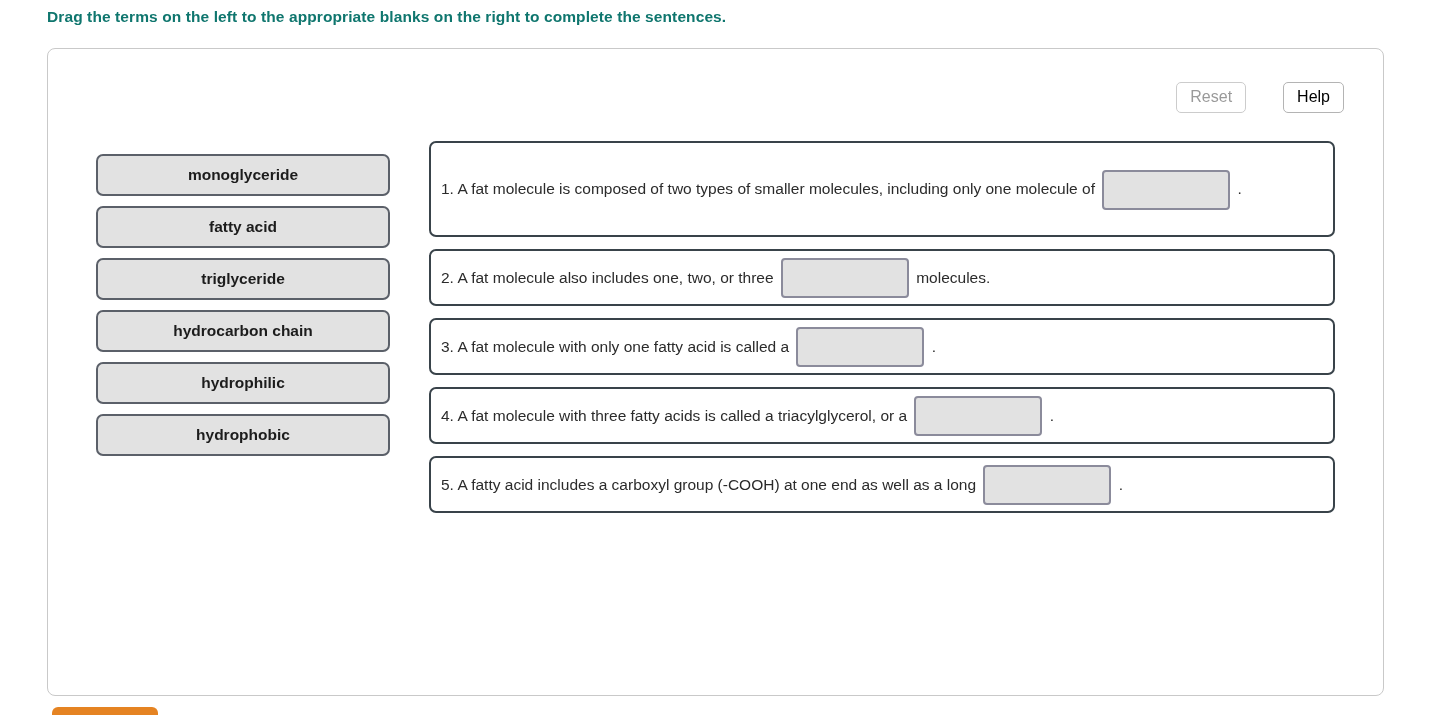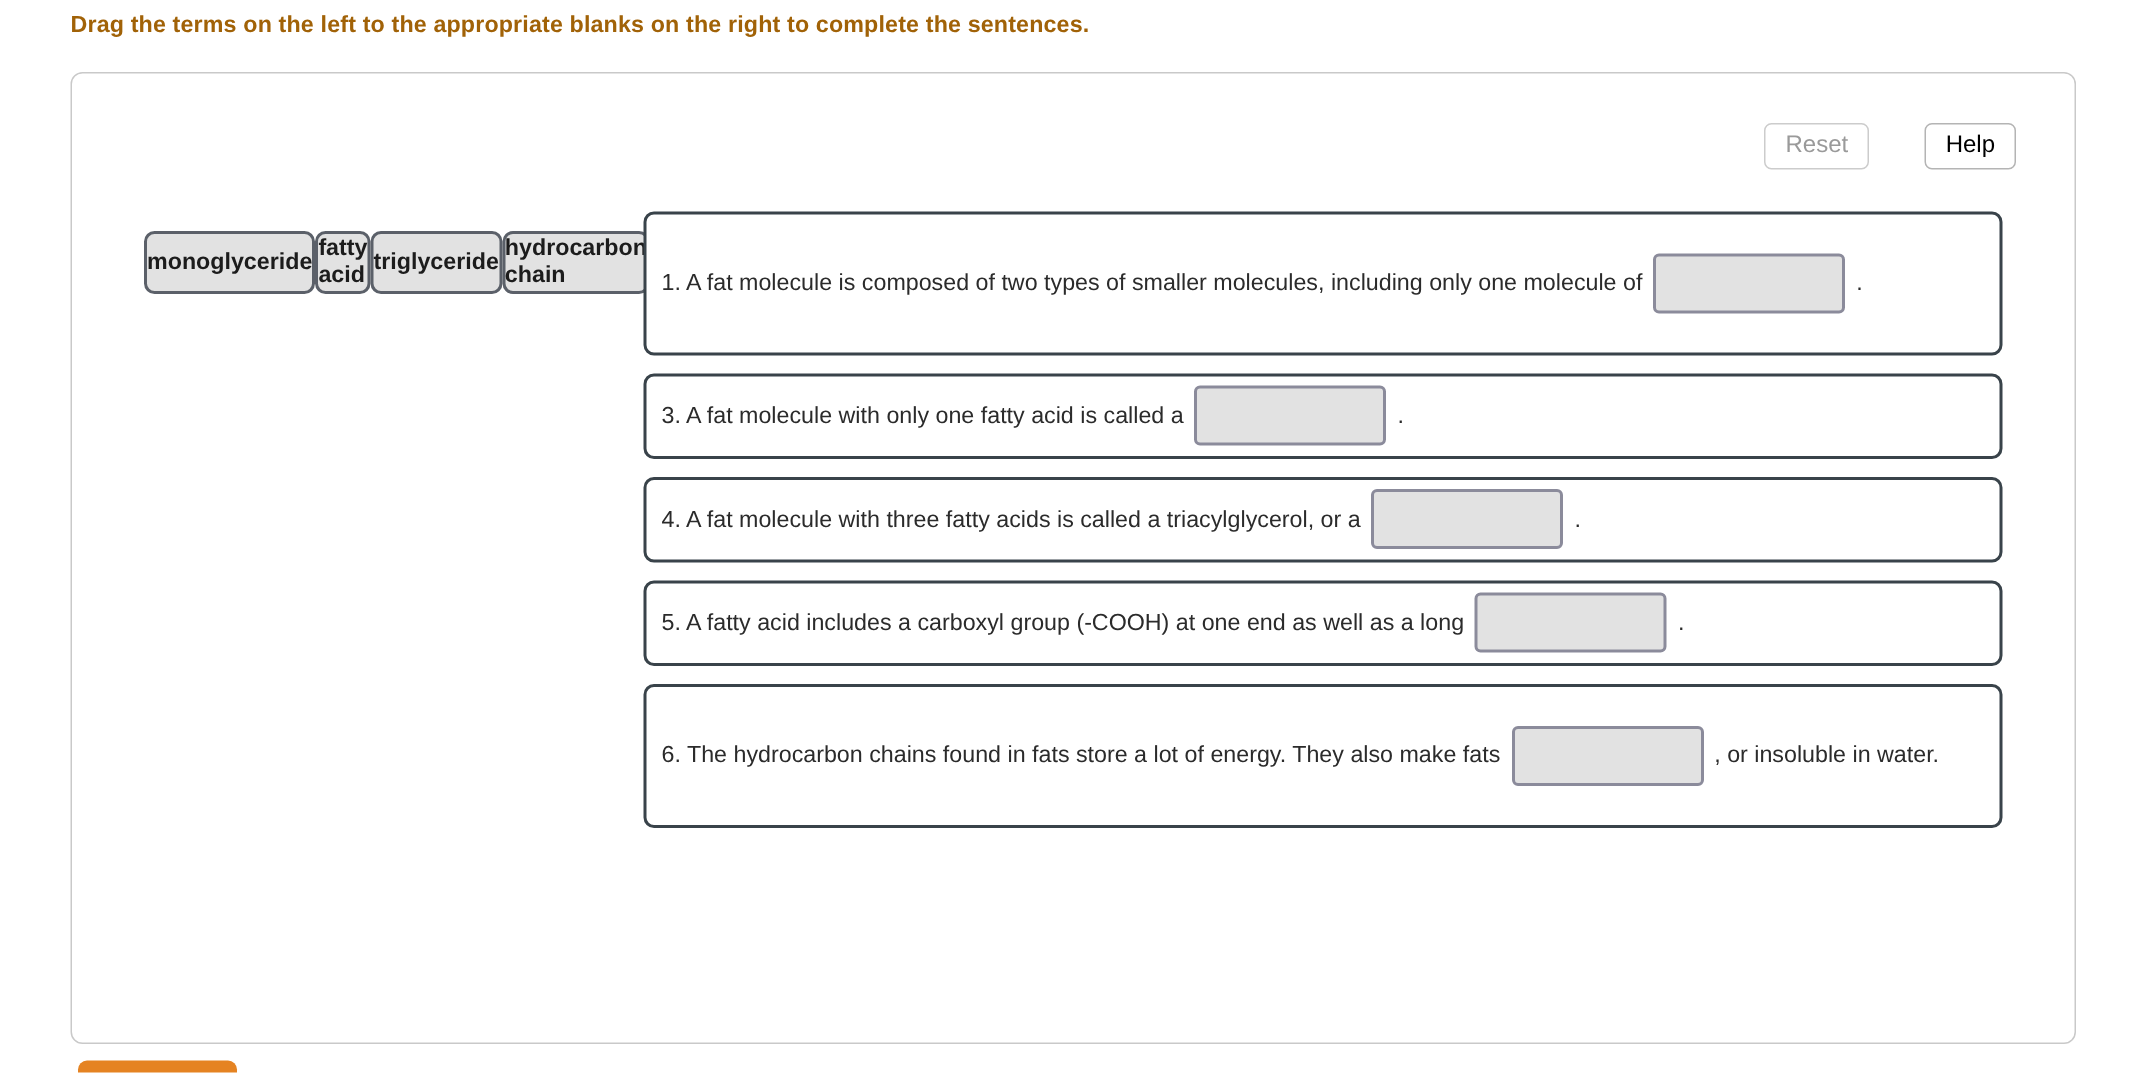--- a/index.html
+++ b/index.html
@@ -16,21 +16,21 @@
     position: relative;
   }
 
   
   .instruction {
     position: absolute;
     left: 47px;
     top: 8px;
     font-size: 15.5px;
     font-weight: bold;
-    color: #a16207;
+    color: #0f766e;
     letter-spacing: 0.1px;
     white-space: nowrap;
   }
 
   
   .panel {
     position: absolute;
     left: 47px;
     top: 48px;
     width: 1337px;
@@ -77,20 +77,22 @@
     margin-left: 25px;
   }
 
   
   .terms {
     position: absolute;
     left: 48px;
     top: 105px;
     width: 294px;
     display: flex;
+    flex-direction: column;
+    gap: 10px;
   }
   .term-tile {
     height: 42px;
     border: 2px solid #5b6069;
     border-radius: 7px;
     background: #e2e2e2;
     display: flex;
     align-items: center;
     justify-content: center;
     font-size: 15.5px;
@@ -178,33 +180,33 @@
     <div class="term-tile">hydrophilic</div>
     <div class="term-tile">hydrophobic</div>
   </div>
 
   <div class="sentences">
 
     <div class="sentence-card h-tall">
       <div class="sentence-text"><span class="seg">1.</span><span class="seg"> A fat molecule is composed of two types of smaller molecules, including only one molecule of </span><span class="blank"></span><span class="seg"> .</span></div>
     </div>
 
+    <div class="sentence-card h-std">
+      <div class="sentence-text"><span class="seg">2.</span><span class="seg"> A fat molecule also includes one, two, or three </span><span class="blank"></span><span class="seg"> molecules.</span></div>
+    </div>
 
     <div class="sentence-card h-std">
       <div class="sentence-text"><span class="seg">3.</span><span class="seg"> A fat molecule with only one fatty acid is called a </span><span class="blank"></span><span class="seg"> .</span></div>
     </div>
 
     <div class="sentence-card h-std">
       <div class="sentence-text"><span class="seg">4.</span><span class="seg"> A fat molecule with three fatty acids is called a triacylglycerol, or a </span><span class="blank"></span><span class="seg"> .</span></div>
     </div>
 
     <div class="sentence-card h-std">
       <div class="sentence-text"><span class="seg">5.</span><span class="seg"> A fatty acid includes a carboxyl group (-COOH) at one end as well as a long </span><span class="blank"></span><span class="seg"> .</span></div>
     </div>
 
-    <div class="sentence-card h-tall2">
-      <div class="sentence-text"><span class="seg">6.</span><span class="seg"> The hydrocarbon chains found in fats store a lot of energy. They also make fats </span><span class="blank"></span><span class="seg"> , or insoluble in water.</span></div>
-    </div>
 
   </div>
 </div>
 
 <div class="orange-btn"></div>
 
 </body></html>

